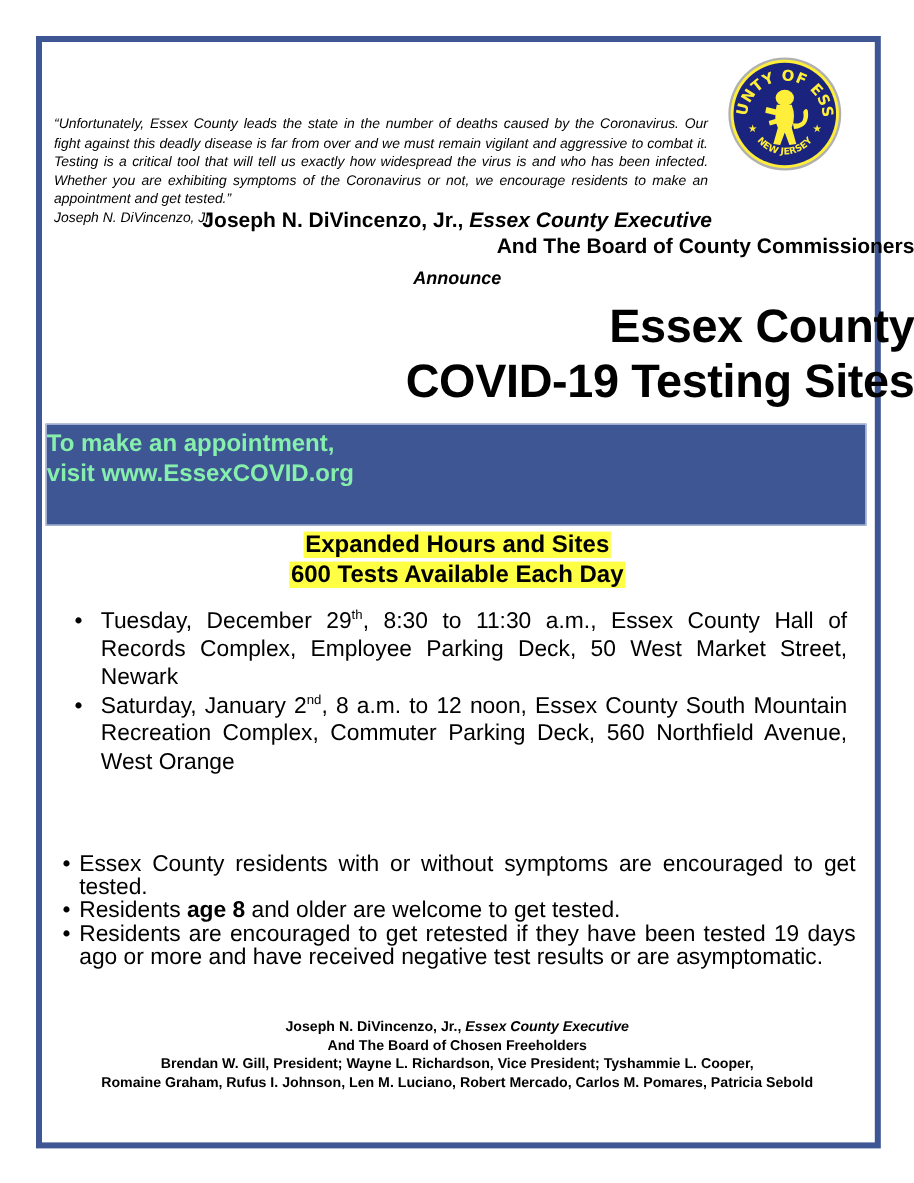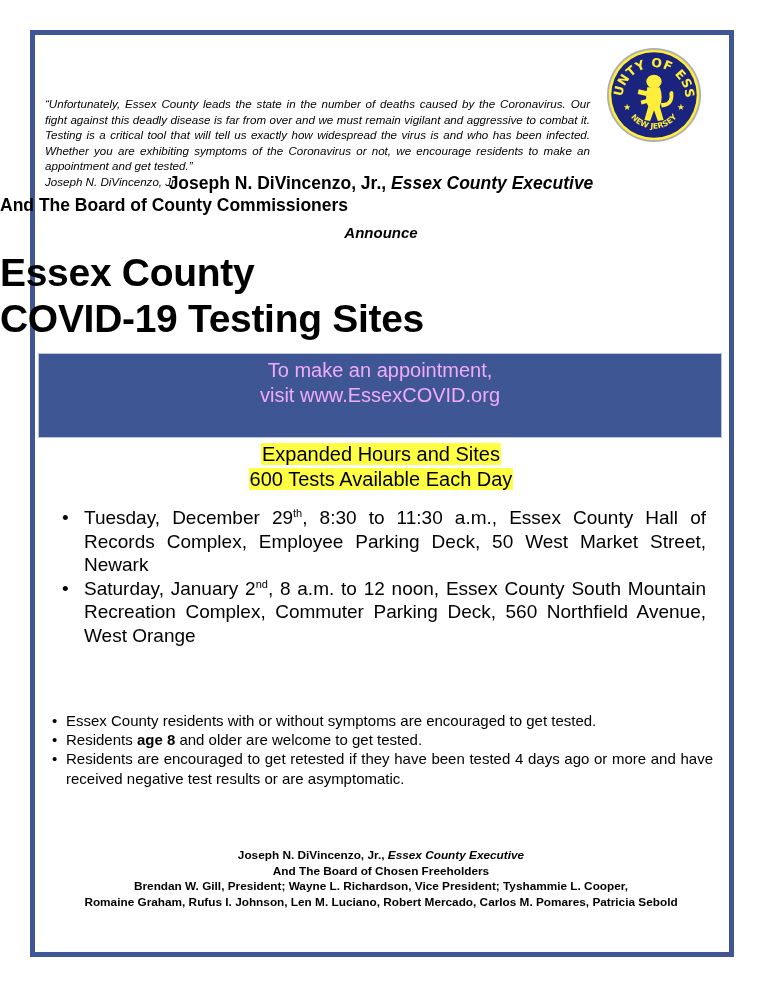--- a/index.html
+++ b/index.html
@@ -12,45 +12,45 @@
   .quote { position: absolute; left: 45px; top: 56px; width: 545px;
            font-style: italic; font-size: 11.6px; line-height: 15.6px;
            text-align: justify; text-align-last: left; margin-top: 40px; }
   .quote-attrib { display: block; text-align: left; }
 
   .seal { position: absolute; left: 606px; top: 47px; width: 96px; height: 96px; }
 
   .hdr1 { position: absolute; left: 0; width: 762px; top: 172px; text-align: center;
           font-weight: bold; font-size: 17.5px; line-height: 22px; }
   .hdr1 i { font-style: italic; }
-  .hdr2 { position: absolute; left: 0; width: 762px; top: 194px; text-align: left;
+  .hdr2 { position: absolute; left: 0; width: 762px; top: 194px; text-align: right;
           font-weight: bold; font-size: 17.5px; line-height: 22px; }
   .announce { position: absolute; left: 0; width: 762px; top: 224px; text-align: center;
               font-weight: bold; font-style: italic; font-size: 15px; }
 
-  .title { position: absolute; left: 0; width: 762px; top: 250px; text-align: left;
+  .title { position: absolute; left: 0; width: 762px; top: 250px; text-align: right;
            font-weight: bold; font-size: 39px; line-height: 46px; letter-spacing: -0.3px; }
 
   .banner { position: absolute; left: 38px; top: 353px; width: 684px; height: 85px;
             background: #3e5694; border: 1px solid #b8c4e0; box-sizing: border-box;
-            color: #f0abfc; text-align: center; font-weight: normal; font-size: 20px;
+            color: #86efac; text-align: left; font-weight: bold; font-size: 20px;
             line-height: 25px; padding-top: 4px; }
 
   .expanded { position: absolute; left: 0; width: 762px; top: 442px; text-align: center;
-              font-weight: normal; font-size: 20px; line-height: 25px; }
+              font-weight: bold; font-size: 20px; line-height: 25px; }
   .expanded span { background: #ffff44; padding: 0 1px; }
 
   .sites { position: absolute; left: 62px; top: 506px; width: 644px;
            font-size: 19px; line-height: 23.5px; margin: 0; padding: 0; list-style: none; }
   .sites li { position: relative; padding-left: 22px; text-align: justify; text-align-last: left; }
   .sites li::before { content: "•"; position: absolute; left: 0; top: 0; }
   .sites sup { font-size: 11px; line-height: 0; }
 
   .notes { position: absolute; left: 52px; top: 711px; width: 661px;
-           font-size: 15px; line-height: 19.2px; margin: 0; padding: 0; list-style: none; }
+           font-size: 19px; line-height: 19.2px; margin: 0; padding: 0; list-style: none; }
   .notes li { position: relative; padding-left: 14px; text-align: justify; text-align-last: left; }
   .notes li::before { content: "•"; position: absolute; left: 0; top: 0; }
   .notes b { font-weight: bold; margin-top: 30px; }
 
   .footer { position: absolute; left: 0; width: 762px; top: 848px; text-align: center;
             font-weight: bold; font-size: 11.8px; line-height: 15.5px; }
   .footer i { font-style: italic; }
 </style>
 </head>
 <body>
@@ -111,21 +111,21 @@
 </div>
 
 <ul class="sites">
   <li><span>Tuesday, December 29</span><sup>th</sup><span>, 8:30 to 11:30 a.m., Essex County Hall of Records Complex, Employee Parking Deck, 50 West Market Street, Newark</span></li>
   <li><span>Saturday, January 2</span><sup>nd</sup><span>, 8 a.m. to 12 noon, Essex County South Mountain Recreation Complex, Commuter Parking Deck, 560 Northfield Avenue, West Orange</span></li>
 </ul>
 
 <ul class="notes">
   <li>Essex County residents with or without symptoms are encouraged to get tested.</li>
   <li><span>Residents </span><b>age 8</b><span> and older are welcome to get tested.</span></li>
-  <li>Residents are encouraged to get retested if they have been tested 4 days ago or more and have received negative test results or are asymptomatic.</li>
+  <li>Residents are encouraged to get retested if they have been tested 19 days ago or more and have received negative test results or are asymptomatic.</li>
 </ul>
 
 <div class="footer">
   <div><span>Joseph N. DiVincenzo, Jr.,</span> <i>Essex County Executive</i></div>
   <div>And The Board of Chosen Freeholders</div>
   <div>Brendan W. Gill, President; Wayne L. Richardson, Vice President; Tyshammie L. Cooper,</div>
   <div>Romaine Graham, Rufus I. Johnson, Len M. Luciano, Robert Mercado, Carlos M. Pomares, Patricia Sebold</div>
 </div>
 
 </body></html>

